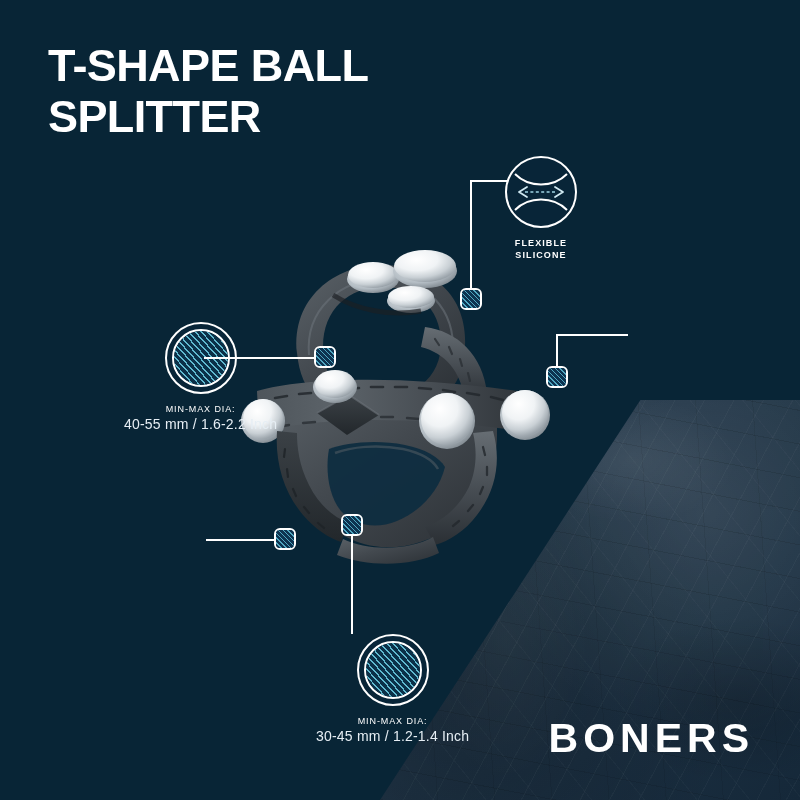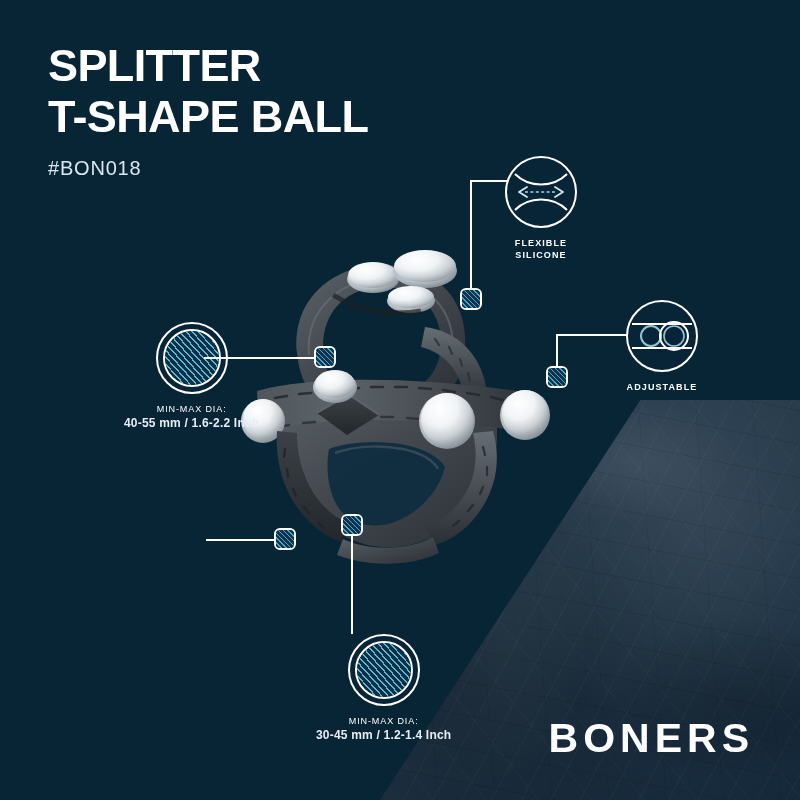--- a/index.html
+++ b/index.html
@@ -89,22 +89,22 @@
     font-size: 9px;
     font-weight: bold;
     letter-spacing: 1.1px;
     text-align: center;
     line-height: 1.35;
     white-space: pre-line;
   }
   .callout-label.dim { font-weight: normal; letter-spacing: 0.9px; }
   .callout-sub {
     color: #e6eef4;
-    font-size: 12px;
-    font-weight: bold;
+    font-size: 14px;
+    font-weight: normal;
     letter-spacing: 0.2px;
     text-align: center;
     margin-top: 1px;
     white-space: nowrap;
   }
   .callout-stack { display: flex; flex-direction: column; align-items: center; }
 
   
   .dia-icon { border-width: 2px; }
   .dia-icon .inner-ring {
@@ -141,23 +141,22 @@
   }
 </style>
 </head>
 <body>
 
 <div id="stage">
 
   <div id="corner-panel"></div>
 
   <div id="header">
+    <div class="title-line">T-SHAPE BALL</div>
     <div class="title-line">SPLITTER</div>
-    <div class="title-line">T-SHAPE BALL</div>
-    <div id="sku">#BON018</div>
   </div>
 
   <div id="product">
     <svg width="360" height="340" viewBox="0 0 360 340">
       <defs>
         <linearGradient id="rubA" x1="0" y1="0" x2="1" y2="1">
           <stop offset="0%" stop-color="#5b6268"></stop>
           <stop offset="45%" stop-color="#43494f"></stop>
           <stop offset="100%" stop-color="#2b3035"></stop>
         </linearGradient>
@@ -307,32 +306,20 @@
     </div>
     <div class="callout-label">FLEXIBLE
 SILICONE</div>
   </div>
   <div class="conn conn-v" style="left:470px; top:180px; height:112px;"></div>
   <div class="conn conn-h" style="left:470px; top:180px; width:38px;"></div>
   <div class="marker" style="left:460px; top:288px;">
     <div class="mhatch"></div>
   </div>
 
-  <div class="callout callout-stack" style="left:626px; top:300px;">
-    <div class="icon-circle">
-      <svg width="68" height="68" viewBox="0 0 68 68">
-        <line x1="4" y1="22" x2="64" y2="22" stroke="#ffffff" stroke-width="2"></line>
-        <line x1="4" y1="46" x2="64" y2="46" stroke="#ffffff" stroke-width="2"></line>
-        <circle cx="23" cy="34" r="10" fill="none" stroke="#8fc4d8" stroke-width="2"></circle>
-        <circle cx="46" cy="34" r="14" fill="none" stroke="#ffffff" stroke-width="2"></circle>
-        <circle cx="46" cy="34" r="10" fill="none" stroke="#8fc4d8" stroke-width="1.6"></circle>
-      </svg>
-    </div>
-    <div class="callout-label">ADJUSTABLE</div>
-  </div>
   <div class="conn conn-h" style="left:556px; top:334px; width:72px;"></div>
   <div class="conn conn-v" style="left:556px; top:334px; height:36px;"></div>
   <div class="marker" style="left:546px; top:366px;">
     <div class="mhatch"></div>
   </div>
 
   <div class="conn conn-h" style="left:206px; top:539px; width:70px;"></div>
   <div class="marker" style="left:274px; top:528px;">
     <div class="mhatch"></div>
   </div>

